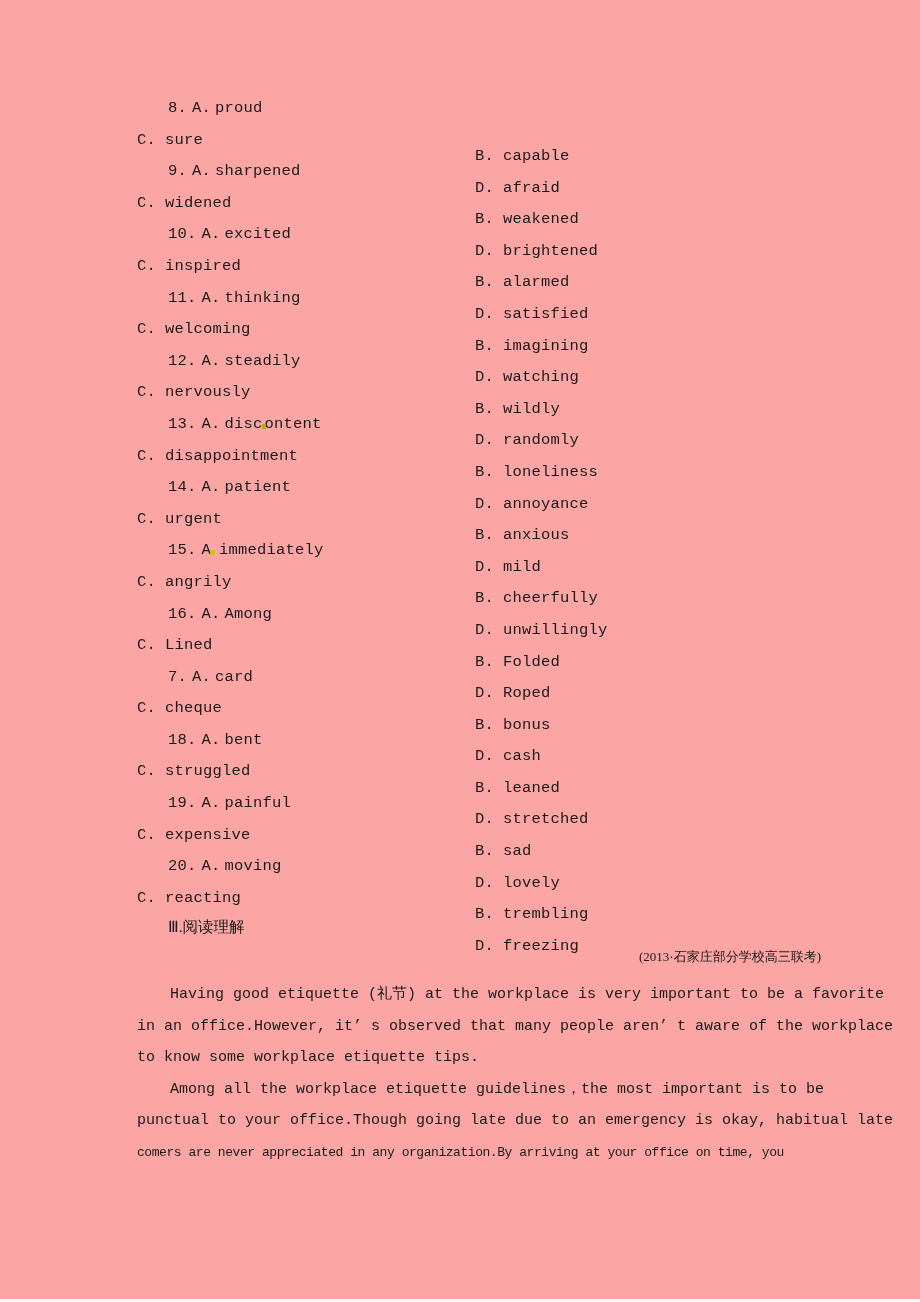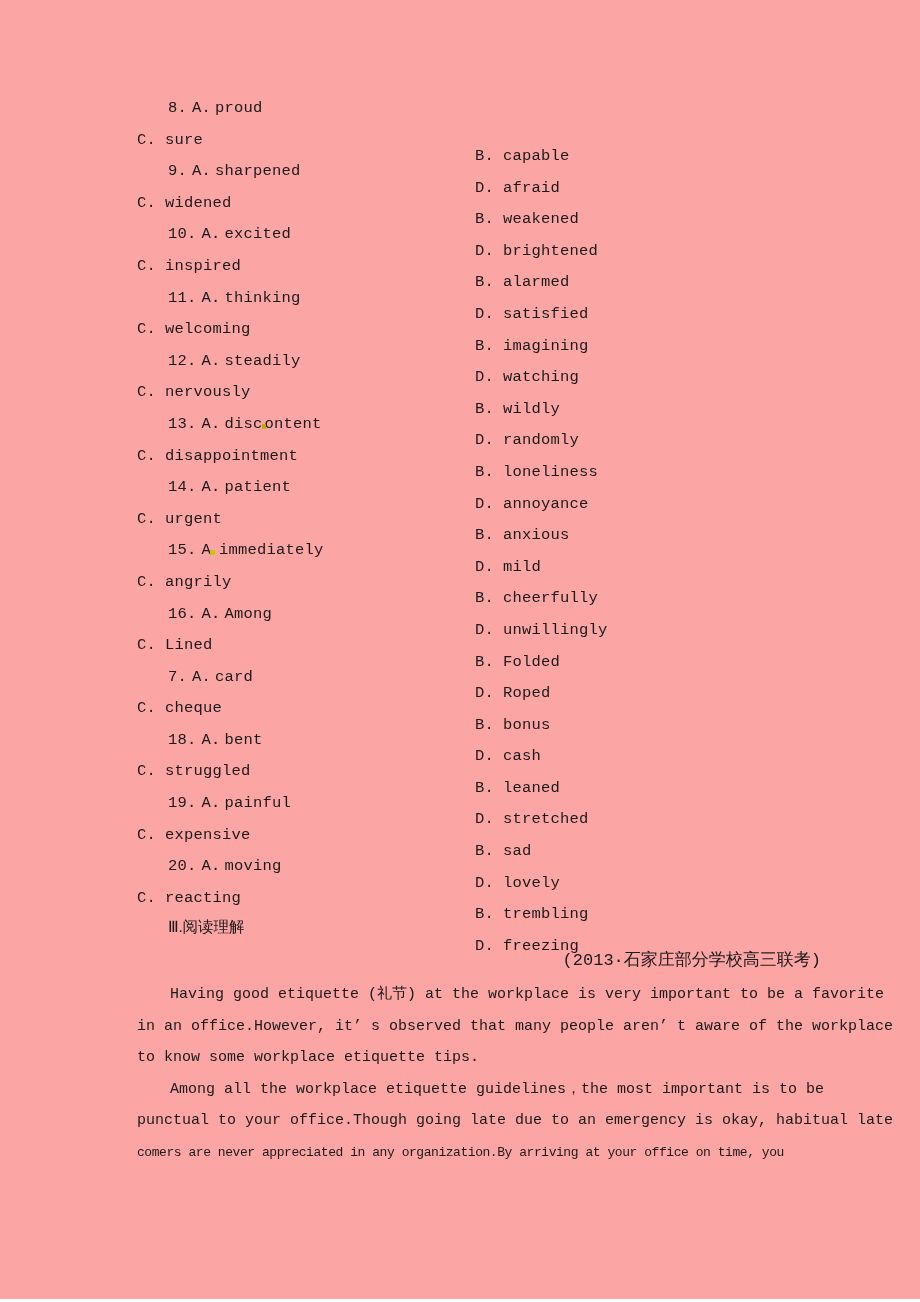--- a/index.html
+++ b/index.html
@@ -100,22 +100,22 @@
     font-family: "Liberation Mono", monospace;
   }
 
   
   .source-line {
     position: absolute;
     left: 137px;
     top: 948px;
     width: 684px;
     text-align: right;
-    font-size: 17px;
-    font-family: Liberation Mono, monospace;
+    font-size: 13px;
+    font-family: Liberation Serif, serif;
     white-space: nowrap;
   }
 
   
   .body-text {
     position: absolute;
     left: 137px;
     top: 979px;
     width: 684px;
   }

